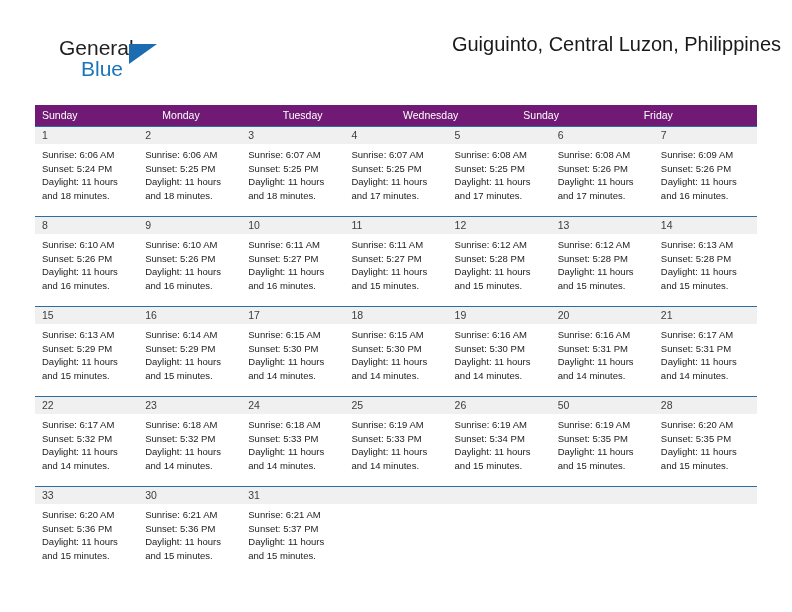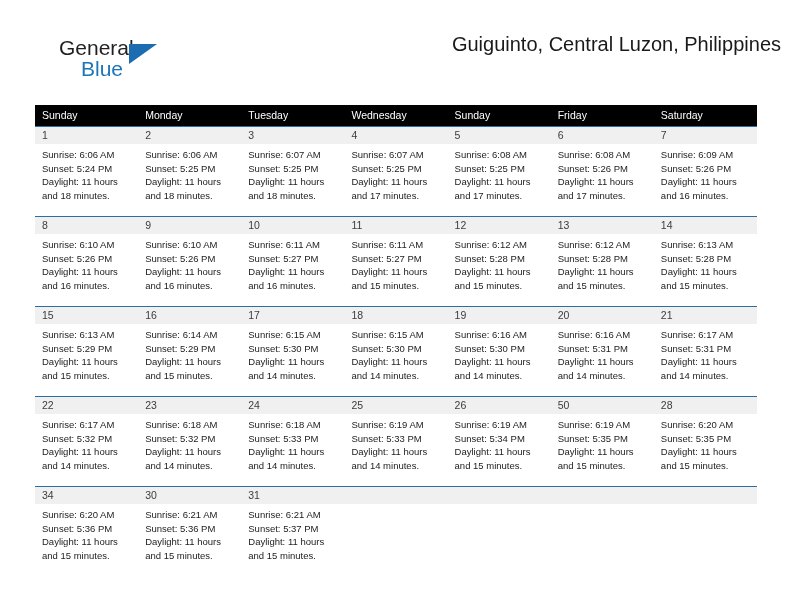--- a/index.html
+++ b/index.html
@@ -87,21 +87,21 @@
 
   
   .calendar {
     position: absolute;
     left: 35px;
     top: 105px;
     width: 722px;
   }
   .weekdays {
     display: flex;
-    background: #000000;
+    background: #701a75;
     height: 21px;
   }
   .weekday {
     flex: 1 1 0;
     color: #ffffff;
     font-size: 10.5px;
     line-height: 21px;
     padding-left: 7px;
     box-sizing: border-box;
     overflow: hidden;
@@ -158,21 +158,20 @@
   </div>
 
   <div class="calendar">
     <div class="weekdays" id="weekday-row">
         <div class="weekday">Sunday</div>
         <div class="weekday">Monday</div>
         <div class="weekday">Tuesday</div>
         <div class="weekday">Wednesday</div>
         <div class="weekday">Sunday</div>
         <div class="weekday">Friday</div>
-        <div class="weekday">Saturday</div>
       </div>
     <div id="weeks-container">
         <div class="week">
           <div class="day">
             <div class="daynum-band">
               <div class="daynum">1</div>
             </div>
             <div class="day-lines">
               <div class="dline">Sunrise: 6:06 AM</div>
               <div class="dline">Sunset: 5:24 PM</div>
@@ -480,21 +479,21 @@
               <div class="dline">Sunrise: 6:20 AM</div>
               <div class="dline">Sunset: 5:35 PM</div>
               <div class="dline">Daylight: 11 hours</div>
               <div class="dline">and 15 minutes.</div>
             </div>
           </div>
         </div>
         <div class="week">
           <div class="day">
             <div class="daynum-band">
-              <div class="daynum">34</div>
+              <div class="daynum">33</div>
             </div>
             <div class="day-lines">
               <div class="dline">Sunrise: 6:20 AM</div>
               <div class="dline">Sunset: 5:36 PM</div>
               <div class="dline">Daylight: 11 hours</div>
               <div class="dline">and 15 minutes.</div>
             </div>
           </div>
           <div class="day">
             <div class="daynum-band">

